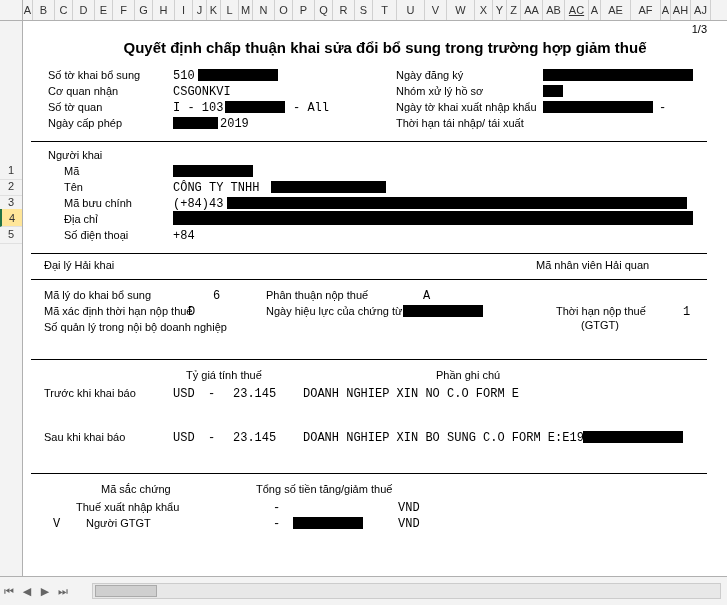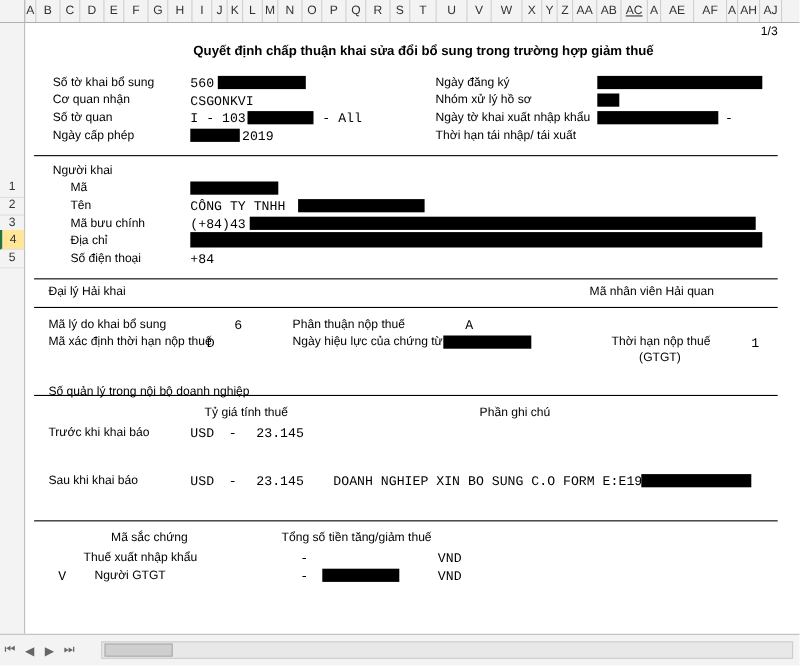--- a/index.html
+++ b/index.html
@@ -85,21 +85,21 @@
     top: 2px;
     font-size: 11px;
   }
   .title {
     position: absolute;
     top: 18px;
     left: 40px;
     right: 20px;
     text-align: center;
     font-weight: bold;
-    font-size: 12px;
+    font-size: 15px;
   }
   .lbl { position: absolute; font-size: 11px; margin-left: 13px; }
   .val { position: absolute; font-family: "Courier New", monospace; font-size: 12px; }
   .redact {
     position: absolute;
     background: #000;
     height: 12px;
   }
   .hr {
     position: absolute;
@@ -205,21 +205,21 @@
       <div class="rn" style="top: 172px;">3</div>
       <div class="rn sel" style="top: 188px;">4</div>
       <div class="rn" style="top: 204px;">5</div>
     </div>
   <div class="canvas">
 
     <div class="pagecount">1/3</div>
     <div class="title">Quyết định chấp thuận khai sửa đổi bổ sung trong trường hợp giảm thuế</div>
 
     <div class="lbl" style="top:48px;left:12px">Số tờ khai bổ sung</div>
-    <div class="val" style="top:48px;left:150px">560</div>
+    <div class="val" style="top:48px;left:150px">510</div>
     <div class="redact" style="top:48px;left:175px;width:80px"></div>
 
     <div class="lbl" style="top:64px;left:12px">Cơ quan nhận</div>
     <div class="val" style="top:64px;left:150px">CSGONKVI</div>
 
     <div class="lbl" style="top:80px;left:12px">Số tờ quan</div>
     <div class="val" style="top:80px;left:150px">I - 103</div>
     <div class="redact" style="top:80px;left:202px;width:60px"></div>
     <div class="val" style="top:80px;left:270px">- All</div>
 
@@ -265,31 +265,32 @@
     <div class="val" style="top:268px;left:400px">A</div>
 
     <div class="lbl" style="top:284px;left:8px">Mã xác định thời hạn nộp thuế</div>
     <div class="val" style="top:284px;left:165px">D</div>
     <div class="lbl" style="top:284px;left:230px">Ngày hiệu lực của chứng từ</div>
     <div class="redact" style="top:284px;left:380px;width:80px"></div>
     <div class="lbl" style="top:284px;left:520px">Thời hạn nộp thuế</div>
     <div class="val" style="top:284px;left:660px">1</div>
     <div class="lbl" style="top:298px;left:545px">(GTGT)</div>
 
-    <div class="lbl" style="top:329px;left:8px">Số quản lý trong nội bộ doanh nghiệp</div>
+    <div class="lbl" style="top:300px;left:8px">Số quản lý trong nội bộ doanh nghiệp</div>
 
     <div class="hr" style="top:338px"></div>
 
     <div class="lbl" style="top:348px;left:150px">Tỷ giá tính thuế</div>
     <div class="lbl" style="top:348px;left:400px">Phần ghi chú</div>
 
     <div class="lbl" style="top:366px;left:8px">Trước khi khai báo</div>
     <div class="val" style="top:366px;left:150px">USD</div>
     <div class="val" style="top:366px;left:185px">-</div>
     <div class="val" style="top:366px;left:210px">23.145</div>
+    <div class="val" style="top:366px;left:280px">DOANH NGHIEP XIN NO C.O FORM E</div>
 
     <div class="lbl" style="top:410px;left:8px">Sau khi khai báo</div>
     <div class="val" style="top:410px;left:150px">USD</div>
     <div class="val" style="top:410px;left:185px">-</div>
     <div class="val" style="top:410px;left:210px">23.145</div>
     <div class="val" style="top:410px;left:280px">DOANH NGHIEP XIN BO SUNG C.O FORM E:E19G</div>
     <div class="redact" style="top:410px;left:560px;width:100px"></div>
 
     <div class="hr" style="top:452px"></div>
 

